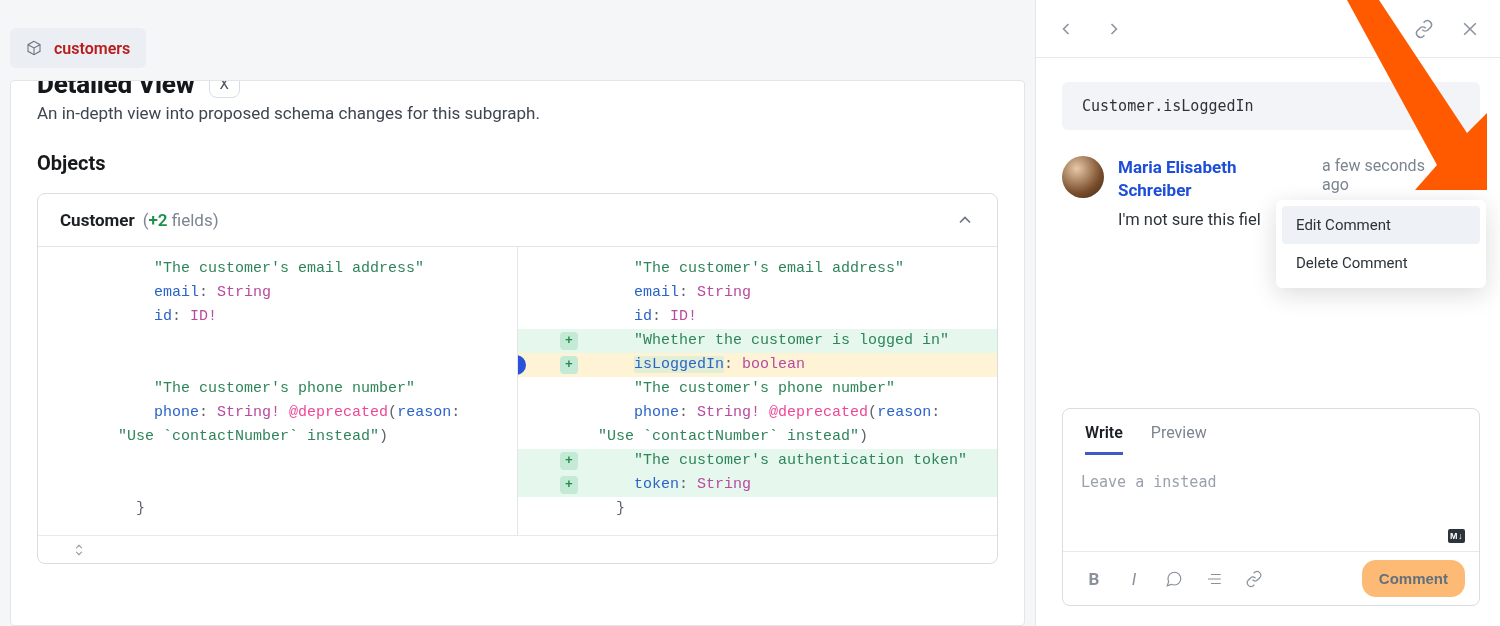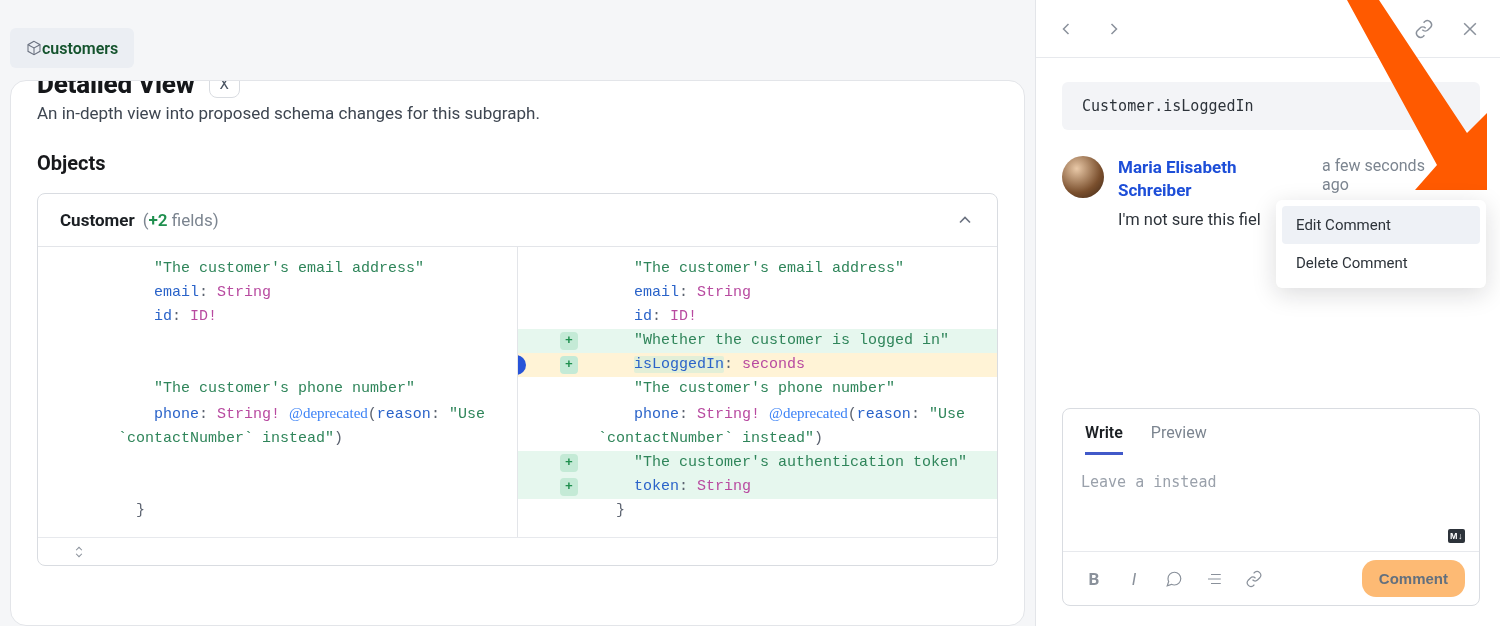--- a/index.html
+++ b/index.html
@@ -24,35 +24,35 @@
     border-right: 1px solid #e3e5e9;
     background: #f5f6f8;
   }
   .tab-strip {
     padding: 28px 0 0 10px;
     display: flex;
   }
   .tab {
     display: inline-flex;
     align-items: center;
-    gap: 0;
+    gap: 12px;
     height: 40px;
     padding: 0 16px;
     background: #ebeef3;
     border-radius: 6px;
     font-weight: 600;
     font-size: 16px;
-    color: #14532d;
+    color: #b91c1c;
   }
   .tab svg { width: 16px; height: 16px; stroke: #6b7280; fill: none; stroke-width: 1.6; }
   .main-card {
     margin: 12px 10px 0 10px;
     background: #ffffff;
     border: 1px solid #e3e5e9;
-    border-radius: 16px;
+    border-radius: 4px;
     flex: 1;
     padding: 0 26px 30px 26px;
     overflow: hidden;
     position: relative;
   }
   .title-row {
     display: flex;
     align-items: center;
     gap: 14px;
     margin-top: -12px;   
@@ -161,21 +161,21 @@
     display: flex;
     align-items: center;
     justify-content: center;
     padding-right: 4px;
   }
   .tok-str { color: #2f855a; }
   .tok-field { color: #2a63c9; }
   .tok-type { color: #b84aa0; }
   .tok-punct { color: #5c6370; }
   .tok-key { color: #2a63c9; }
-  .tok-directive { color: #3b82f6; font-family: Liberation Serif, serif; }
+  .tok-directive { color: #ec4899; }
   .expander {
     border-top: 1px solid #e7e9ed;
     height: 28px;
     display: flex;
     align-items: center;
     justify-content: flex-start;
     padding-left: 34px;
     color: #8a919b;
   }
   .expander svg { width: 14px; height: 14px; stroke: currentColor; fill: none; stroke-width: 1.8; }
@@ -420,21 +420,21 @@
           </div>
 
           <div class="diff-col right">
             <div class="code-line"><span class="gutter"></span><span class="txt">    <span class="tok-str">"The customer's email address"</span></span></div>
             <div class="code-line"><span class="gutter"></span><span class="txt">    <span class="tok-field">email</span><span class="tok-punct">: </span><span class="tok-type">String</span></span></div>
             <div class="code-line"><span class="gutter"></span><span class="txt">    <span class="tok-field">id</span><span class="tok-punct">: </span><span class="tok-type">ID!</span></span></div>
             <div class="code-line add-line"><span class="gutter"><span class="add-mark">+</span></span><span class="txt">    <span class="tok-str">"Whether the customer is logged in"</span></span></div>
             <div class="code-line hl-line">
               <span class="line-badge">1</span>
               <span class="gutter"><span class="add-mark">+</span></span>
-              <span class="txt">    <span class="tok-field field-name">isLoggedIn</span><span class="tok-punct">: </span><span class="tok-type">seconds</span></span>
+              <span class="txt">    <span class="tok-field field-name">isLoggedIn</span><span class="tok-punct">: </span><span class="tok-type">boolean</span></span>
             </div>
             <div class="code-line"><span class="gutter"></span><span class="txt">    <span class="tok-str">"The customer's phone number"</span></span></div>
             <div class="code-line wrap"><span class="gutter"></span><span class="txt">    <span class="tok-field">phone</span><span class="tok-punct">: </span><span class="tok-type">String!</span> <span class="tok-directive">@deprecated</span><span class="tok-punct">(</span><span class="tok-key">reason</span><span class="tok-punct">: </span><span class="tok-str">"Use `contactNumber` instead"</span><span class="tok-punct">)</span></span></div>
             <div class="code-line add-line"><span class="gutter"><span class="add-mark">+</span></span><span class="txt">    <span class="tok-str">"The customer's authentication token"</span></span></div>
             <div class="code-line add-line"><span class="gutter"><span class="add-mark">+</span></span><span class="txt">    <span class="tok-field">token</span><span class="tok-punct">: </span><span class="tok-type">String</span></span></div>
             <div class="code-line"><span class="gutter"></span><span class="txt">  <span class="tok-punct">}</span></span></div>
           </div>
         </div>
         <div class="expander">
           <svg viewBox="0 0 24 24">

